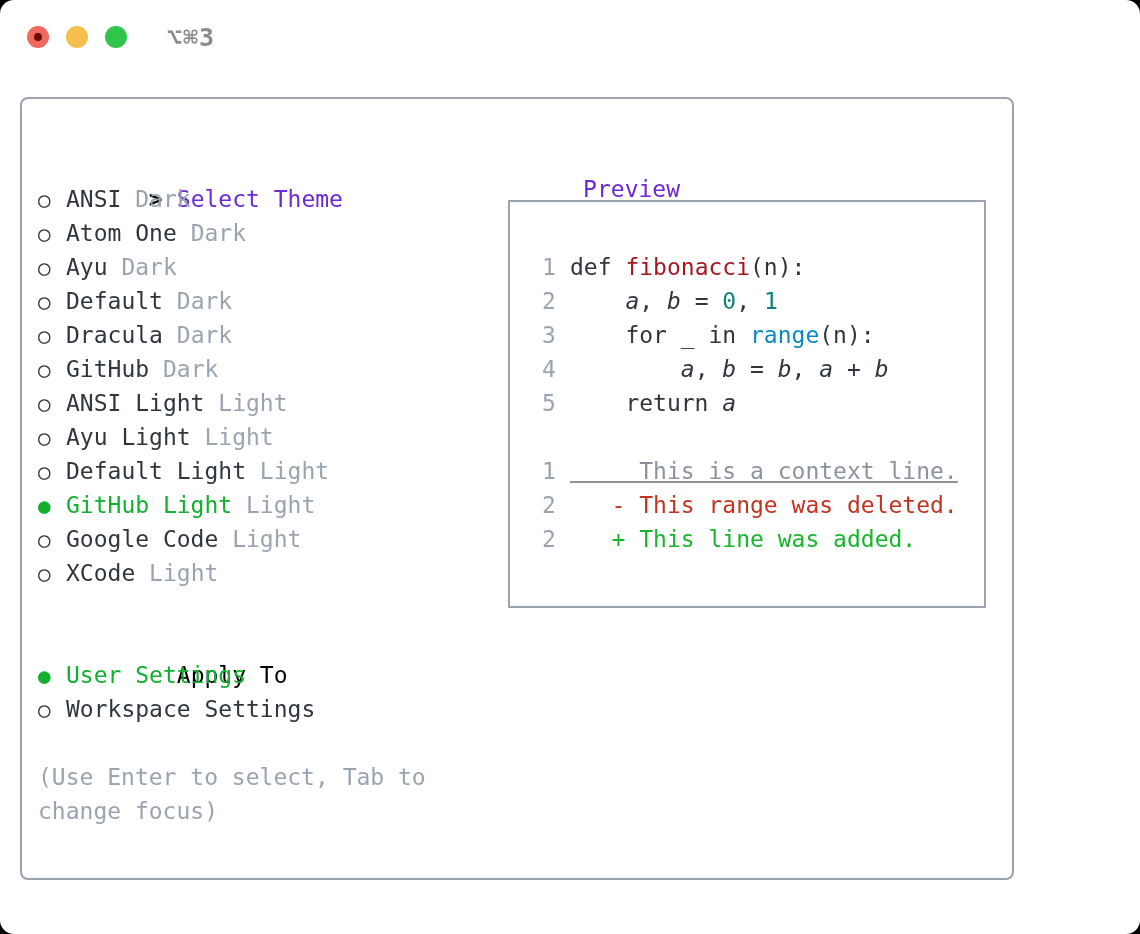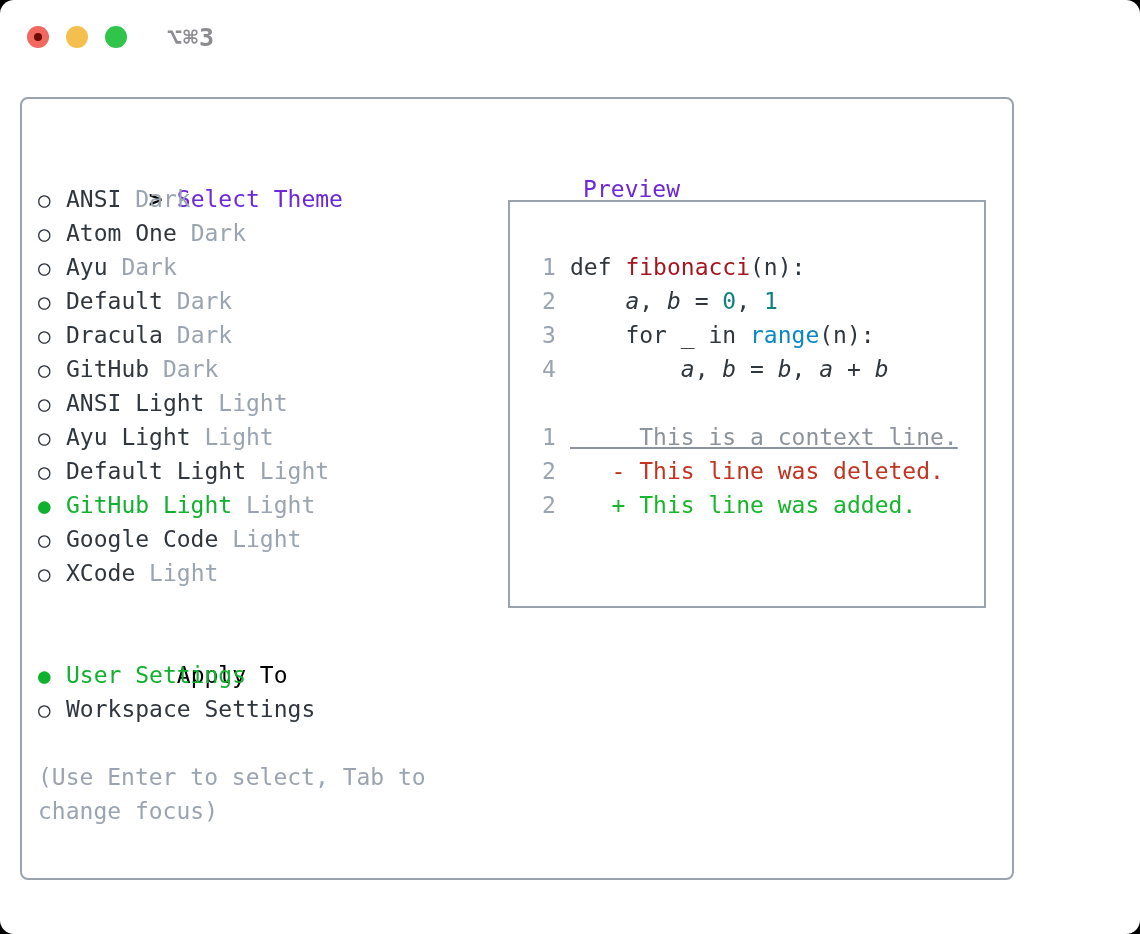--- a/index.html
+++ b/index.html
@@ -103,21 +103,22 @@
     <div class="row preview-hdr">
       <span class="hdr">Preview</span>
     </div>
 
     <div class="preview-box">
       <div class="code-area" id="code-area">
           <div class="row"><span class="lineno">1</span><span class="c-plain">def </span><span class="c-func">fibonacci</span><span class="c-plain">(n):</span></div>
           <div class="row"><span class="lineno">2</span><span class="c-plain">    </span><span class="c-var">a</span><span class="c-plain">, </span><span class="c-var">b</span><span class="c-plain"> = </span><span class="c-num">0</span><span class="c-plain">, </span><span class="c-num">1</span></div>
           <div class="row"><span class="lineno">3</span><span class="c-plain">    for _ in </span><span class="c-builtin">range</span><span class="c-plain">(n):</span></div>
           <div class="row"><span class="lineno">4</span><span class="c-plain">        </span><span class="c-var">a</span><span class="c-plain">, </span><span class="c-var">b</span><span class="c-plain"> = </span><span class="c-var">b</span><span class="c-plain">, </span><span class="c-var">a</span><span class="c-plain"> + </span><span class="c-var">b</span></div>
+          <div class="row"><span class="lineno">5</span><span class="c-plain">    return </span><span class="c-var">a</span></div>
           <div class="row"></div>
           <div class="row"><span class="lineno">1</span><span class="c-context">     This is a context line.</span></div>
-          <div class="row"><span class="lineno">2</span><span class="c-del">   - This line was deleted.</span></div>
+          <div class="row"><span class="lineno">2</span><span class="c-del">   - This range was deleted.</span></div>
           <div class="row"><span class="lineno">2</span><span class="c-add">   + This line was added.</span></div>
         </div>
     </div>
 
   </div>
 </div>
 
 </body></html>

